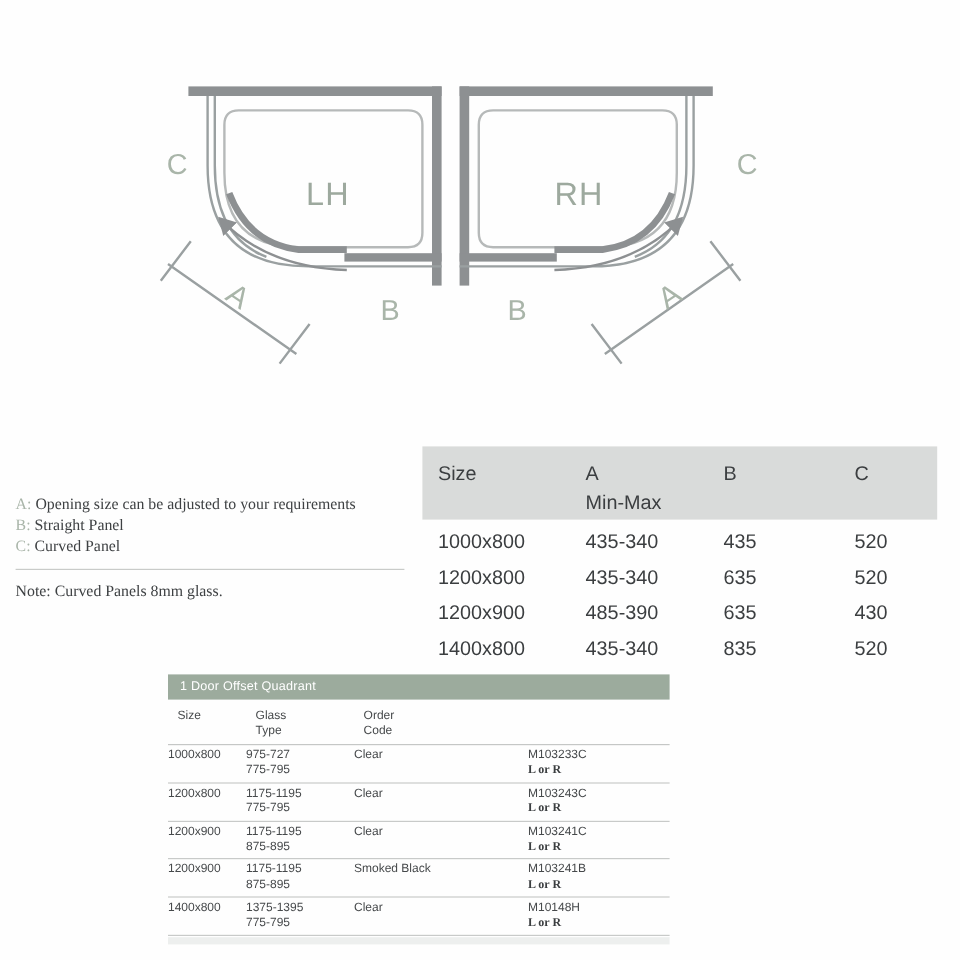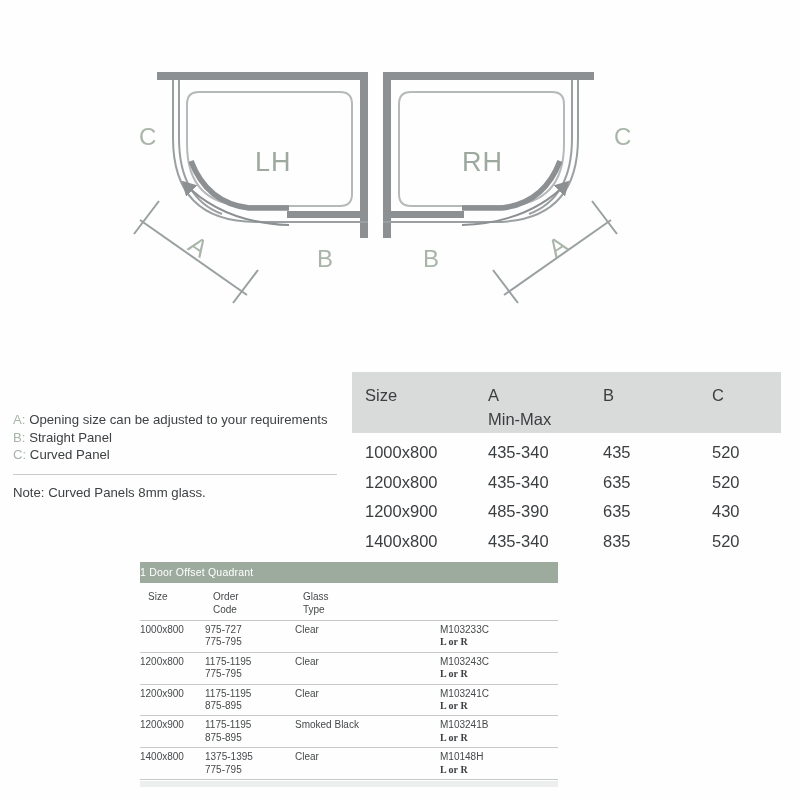--- a/index.html
+++ b/index.html
@@ -3,36 +3,36 @@
 <meta charset="utf-8">
 <style>
   html,body{margin:0;padding:0;background:#ffffff;}
   #page{position:relative;width:800px;height:800px;background:#fefefe;overflow:hidden;
         font-family:"Liberation Sans", sans-serif;color:#3e4143;}
 
   
   #diagrams{position:absolute;left:125px;top:55px;width:550px;height:260px;}
 
   
-  #notes{position:absolute;left:13px;top:411px;width:324px;font-size:13.2px;line-height:17.6px;color:#3e4143;}
+  #notes{position:absolute;left:13px;top:411px;width:324px;font-size:13.2px;line-height:17.6px;color:#3e4143;font-family:Liberation Serif, serif;}
   #notes .prefix{color:#a9b5a9;}
   #notes-divider{border:0;border-top:1px solid #c9cbc9;margin:10px 0 9px 0;}
 
   
   #size-table{position:absolute;left:352px;top:372px;width:429px;font-size:16.5px;color:#3b3e40;}
   #size-table .grid{display:grid;grid-template-columns:123px 115px 109px 1fr;padding-left:13px;}
   #size-header{background:#d9dbda;height:61px;}
   #size-header .grid{padding-top:11px;line-height:24px;}
   #size-body{margin-top:5px;}
   #size-body .grid{height:29.5px;align-items:center;}
 
   
   #order-table{position:absolute;left:140px;top:562px;width:418px;font-size:10px;color:#46494b;}
   #order-title{background:#9cab9d;color:#ffffff;height:21px;line-height:21px;
-               font-size:10.5px;letter-spacing:.2px;}
+               padding-left:10px;font-size:10.5px;letter-spacing:.2px;}
   .ogrid{display:grid;grid-template-columns:65px 90px 145px 1fr;padding-left:8px;}
   #order-colhead{padding-top:7px;padding-bottom:4px;line-height:13px;border-bottom:1px solid #c5c7c6;}
   .orow{padding:3px 0;line-height:12.4px;border-bottom:1px solid #c8cac9;}
   .orow:last-child{border-bottom:none;}
   .bold{font-weight:bold;color:#3b3e40;font-family:Liberation Serif, serif;}
   #order-bottom-bar{height:6px;background:#edefee;margin-top:1px;}
   .cell div{min-height:12.4px;}
 </style>
 </head>
 <body>
@@ -128,27 +128,27 @@
   </div>
 
   <div id="order-table">
     <div id="order-title">1 Door Offset Quadrant</div>
 
     <div id="order-colhead" class="ogrid">
       <div class="cell">
           <div>Size</div>
         </div>
       <div class="cell">
+        <div>Glass</div>
+        <div>Type</div>
+      </div>
+      <div class="cell">
         <div>Order</div>
         <div>Code</div>
       </div>
-      <div class="cell">
-        <div>Glass</div>
-        <div>Type</div>
-      </div>
     </div>
 
     <div class="orow ogrid">
       <div class="cell">
           <div>1000x800</div>
         </div>
       <div class="cell">
           <div>975-727</div>
           <div>775-795</div>
         </div>

